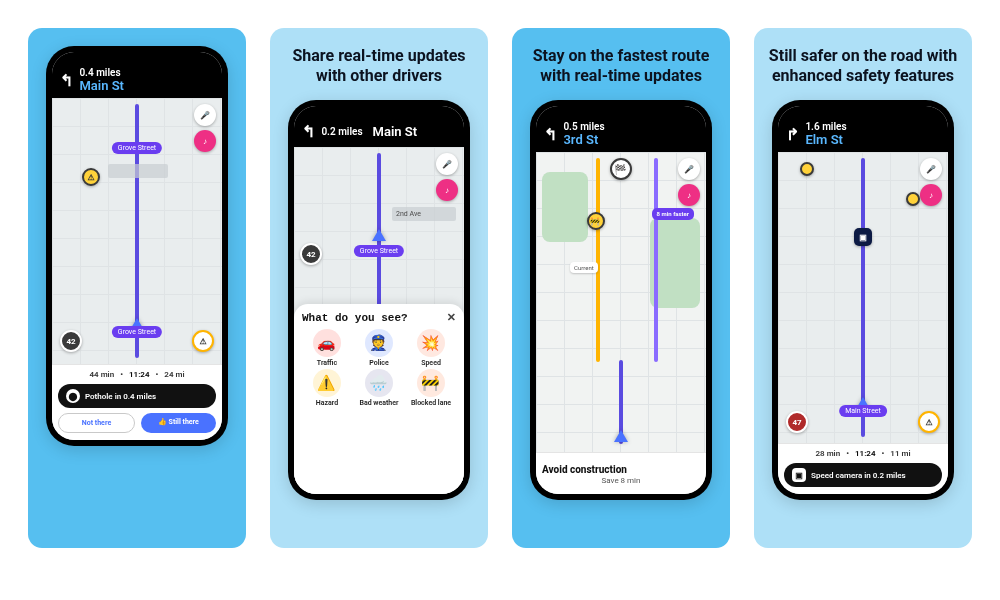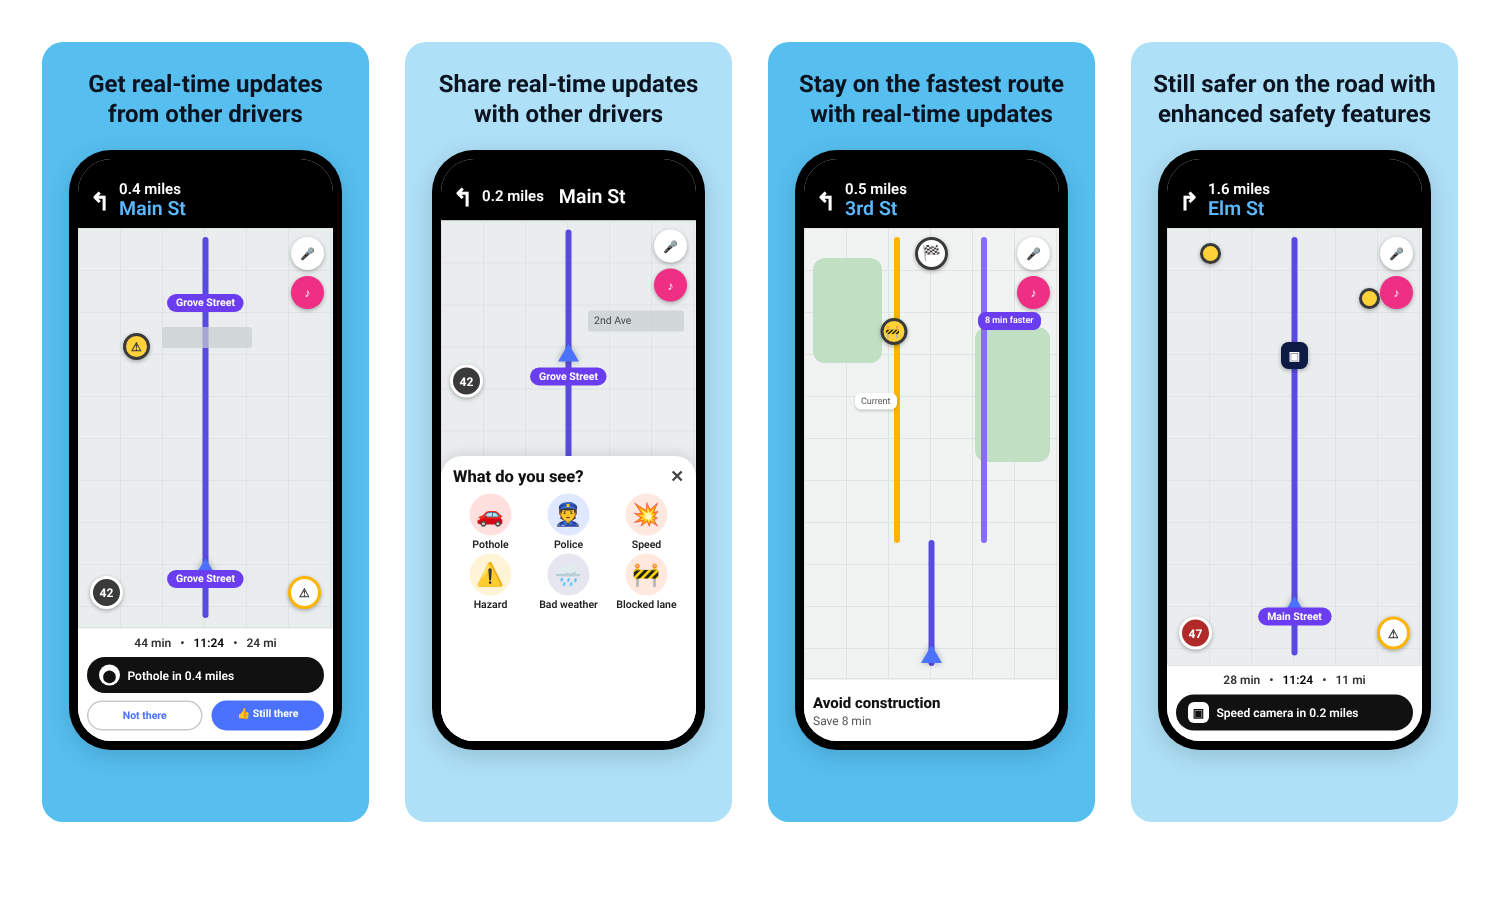--- a/index.html
+++ b/index.html
@@ -67,21 +67,21 @@
     width:0;height:0;border-left:5px solid transparent;border-right:5px solid transparent;
   }
   .cursor {
     position:absolute; left:50%; transform:translateX(-50%);
     width:0;height:0;border-left:7px solid transparent;border-right:7px solid transparent;
     border-bottom:12px solid #4a72ff;
     filter: drop-shadow(0 0 2px rgba(0,0,0,.3));
   }
   .pill {
     position:absolute; left:50%; transform:translateX(-50%);
-    background:#6a3df0; color:#fff; font-size:7px; font-weight:700;
+    background:#6a3df0; color:#fff; font-size:7px; font-weight:400;
     padding:2px 6px; border-radius:8px; white-space:nowrap;
   }
   .badge {
     position:absolute; width:22px; height:22px;border-radius:50%;
     display:flex;align-items:center;justify-content:center;
     font-size:8px; box-shadow:0 1px 3px rgba(0,0,0,.3);
     background:#fff; border:2px solid #3a3a3a; color:#3a3a3a; font-weight:700;
   }
   .badge.speed { background:#3a3a3a;color:#fff;border:2px solid #fff; }
   .badge.warn { background:#fff; border:2px solid #ffb400; }
@@ -131,44 +131,43 @@
   }
   .btn.ghost { background:#fff;border:1px solid #c9c9c9;color:#4a72ff; }
   .btn.primary { background:#4a72ff;color:#fff; }
 
   .sheet {
     background:#fff; border-radius:14px 14px 0 0; padding:7px 8px 0;
     position:absolute; left:0; right:0; bottom:0; height:190px;
     box-shadow:0 -2px 8px rgba(0,0,0,.1);
   }
   .sheetHead { display:flex; justify-content:space-between; align-items:center; margin-bottom:5px; }
-  .sheetTitle { font-size:11px; font-weight:800; color:#111; }
+  .sheetTitle { font-size:11px; font-weight:800; color:#111;font-family:Liberation Mono, monospace; }
   .close { font-size:11px; font-weight:700; color:#444; }
   .grid3 {
     display:grid; grid-template-columns:repeat(3,1fr); gap:2px 2px;
   }
   .rep { display:flex; flex-direction:column; align-items:center; gap:2px; }
   .rep .ico { width:28px;height:28px;border-radius:50%; display:flex;align-items:center;justify-content:center;font-size:15px; }
   .rep .lbl { font-size:7px; font-weight:600; color:#222; }
   .ico.traffic { background:#ffe0de; }
   .ico.police { background:#dfe8ff; }
   .ico.crash { background:#ffe8e0; }
   .ico.hazard { background:#fff4d6; }
   .ico.weather { background:#e6e6f0; }
   .ico.lane { background:#ffe9df; }
 
   .promptBox { padding:6px 0 2px; }
   .promptTitle { font-size:10px; font-weight:800; color:#111; }
-  .promptSub { font-size:8px; color:#555; margin-top:1px; }
+  .promptSub { font-size:8px; color:#555; margin-top:1px;text-align:center; }
 </style>
 </head>
 <body>
 
 <div class="card a">
-  <div class="headline">Get real-time updates from other drivers</div>
   <div class="phone">
     <div class="notch"></div>
     <div class="screen">
       <div class="navstrip">
         <span class="arrow">↰</span>
         <div class="stack">
           <span class="dist">0.4 miles</span>
           <span class="street">Main St</span>
         </div>
       </div>
@@ -229,21 +228,21 @@
         <div class="sheet">
           <div class="sheetHead">
             <div class="sheetTitle">What do you see?</div>
             <div class="close">✕</div>
           </div>
           <div class="grid3">
             <div class="rep">
                 <div class="ico traffic">
                   <span>🚗</span>
                 </div>
-                <div class="lbl">Pothole</div>
+                <div class="lbl">Traffic</div>
               </div>
             <div class="rep">
                 <div class="ico police">
                   <span>👮</span>
                 </div>
                 <div class="lbl">Police</div>
               </div>
             <div class="rep">
                 <div class="ico crash">
                   <span>💥</span>

